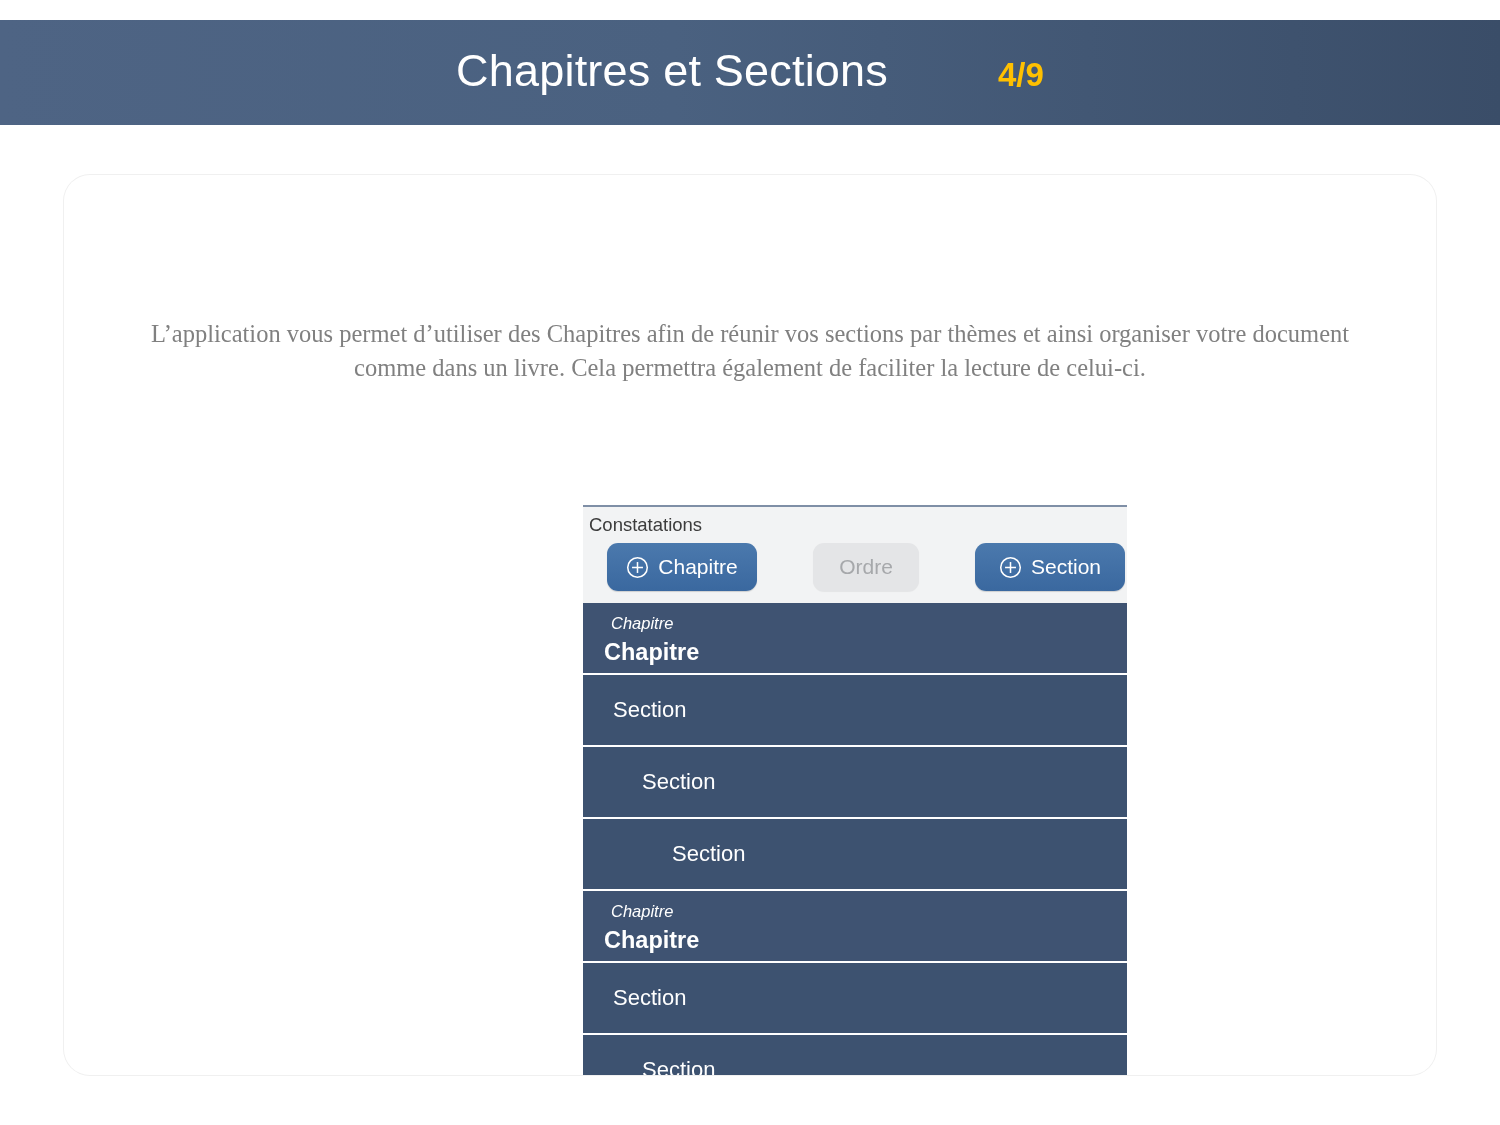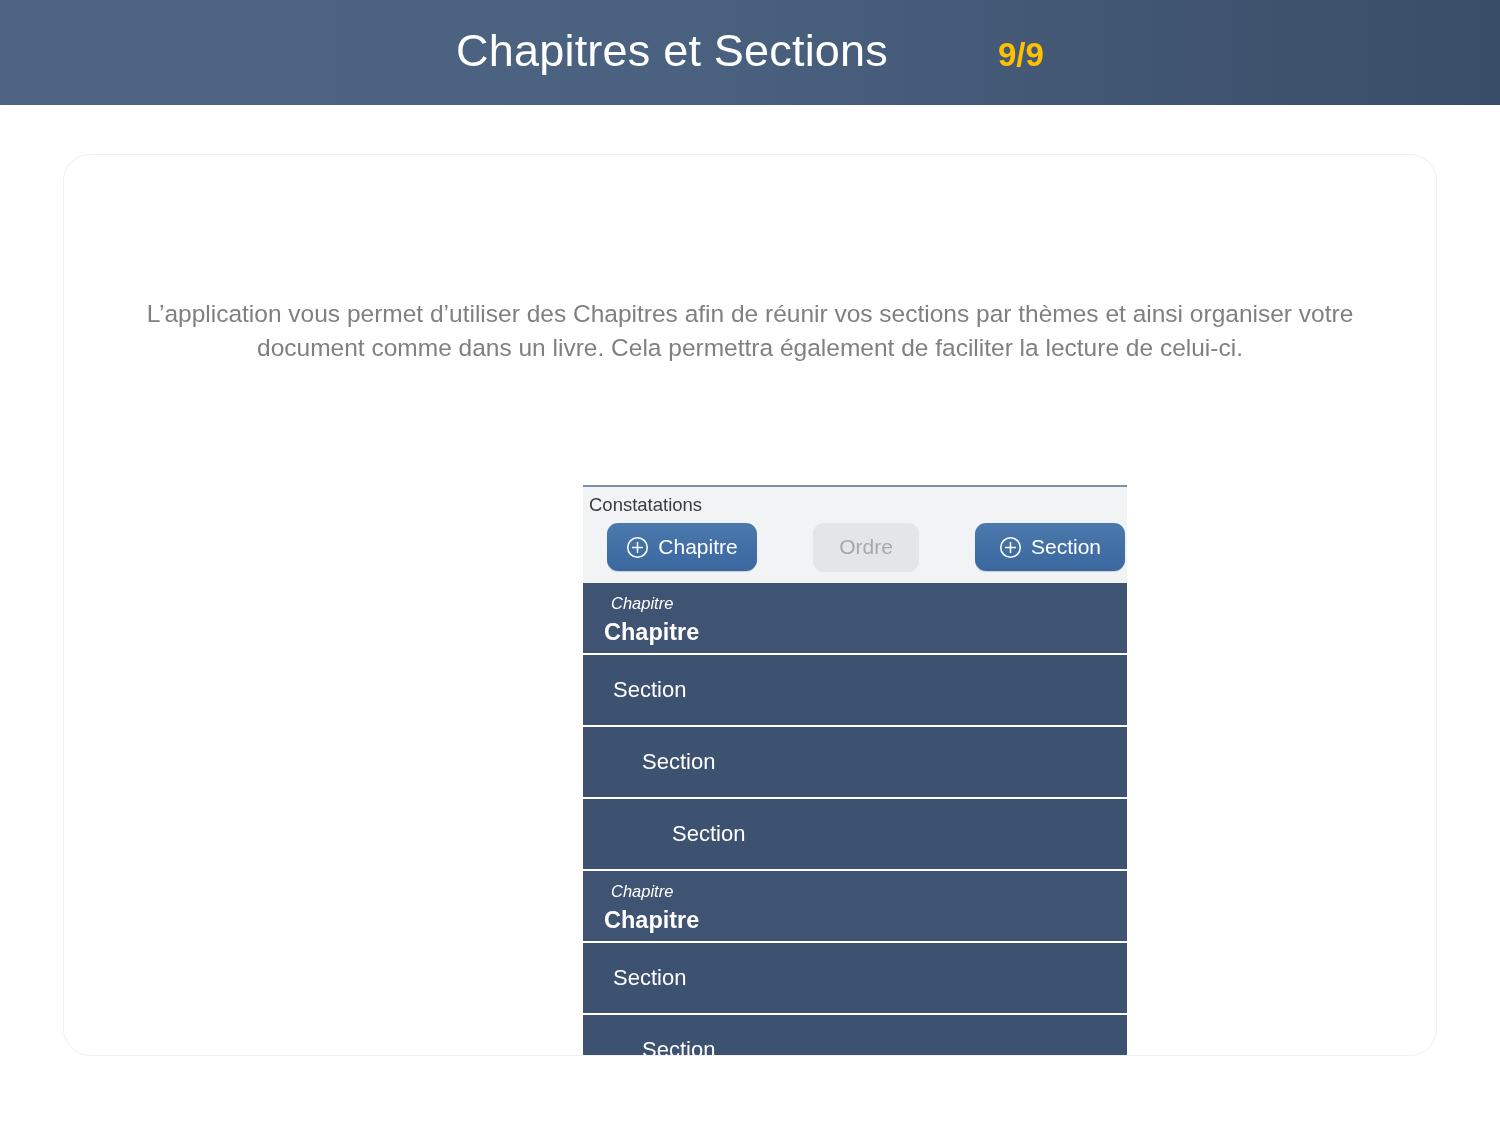--- a/index.html
+++ b/index.html
@@ -17,20 +17,21 @@
   
   .header {
     position: relative;
     width: 1500px;
     height: 105px;
     background: linear-gradient(to right, #4e6484 0%, #4a6180 45%, #3a4d68 100%);
     display: flex;
     align-items: center;
     justify-content: center;
     box-sizing: border-box;
+    margin-top: 20px;
   }
   .header-inner {
     display: flex;
     align-items: baseline;
     gap: 110px;
     transform: translateY(-2px);
   }
   .header-title {
     color: #ffffff;
     font-size: 45px;
@@ -79,20 +80,21 @@
   .card-paragraph {
     position: absolute;
     left: 50%;
     transform: translateX(-50%);
     top: 142px;
     width: 1264px;
     text-align: center;
     font-size: 24.5px;
     line-height: 1.37;
     color: #808080;
+    font-family: Liberation Serif, serif;
   }
 
   
   .mock {
     position: absolute;
     left: 519px;
     top: 330px;
     width: 544px;
     background: #f2f3f4;
     border-top: 2px solid #7f8fa6;
@@ -181,21 +183,21 @@
   .indent-1 .label { padding-left: 30px; }
   .indent-2 .label { padding-left: 59px; }
   .indent-3 .label { padding-left: 89px; }
 </style>
 </head>
 <body>
 
 <div class="header">
   <div class="header-inner">
     <div class="header-title">Chapitres et Sections</div>
-    <div class="header-counter">9/9</div>
+    <div class="header-counter">4/9</div>
   </div>
 </div>
 
 <div class="stage">
   <div class="card">
 
     <div class="card-paragraph">L’application vous permet d’utiliser des Chapitres afin de réunir vos sections par thèmes et ainsi organiser votre document comme dans un livre. Cela permettra également de faciliter la lecture de celui-ci.</div>
 
     <div class="mock">
 

